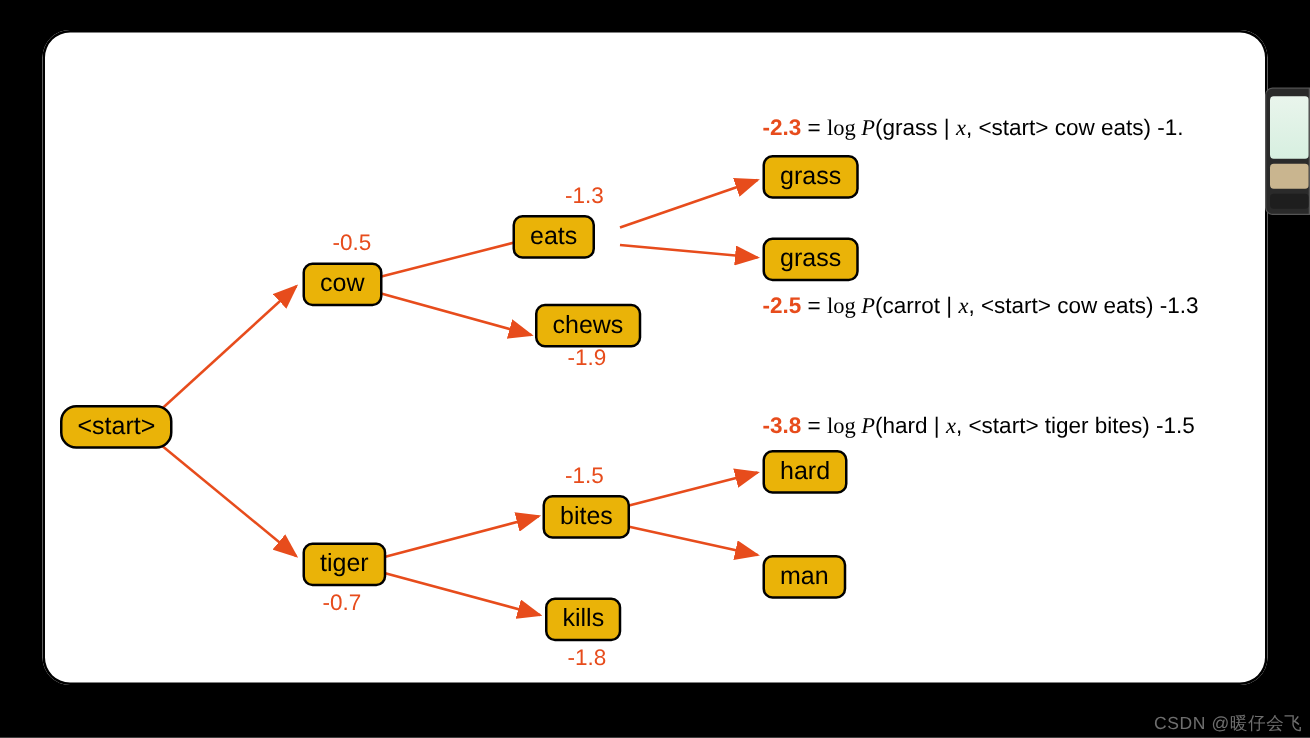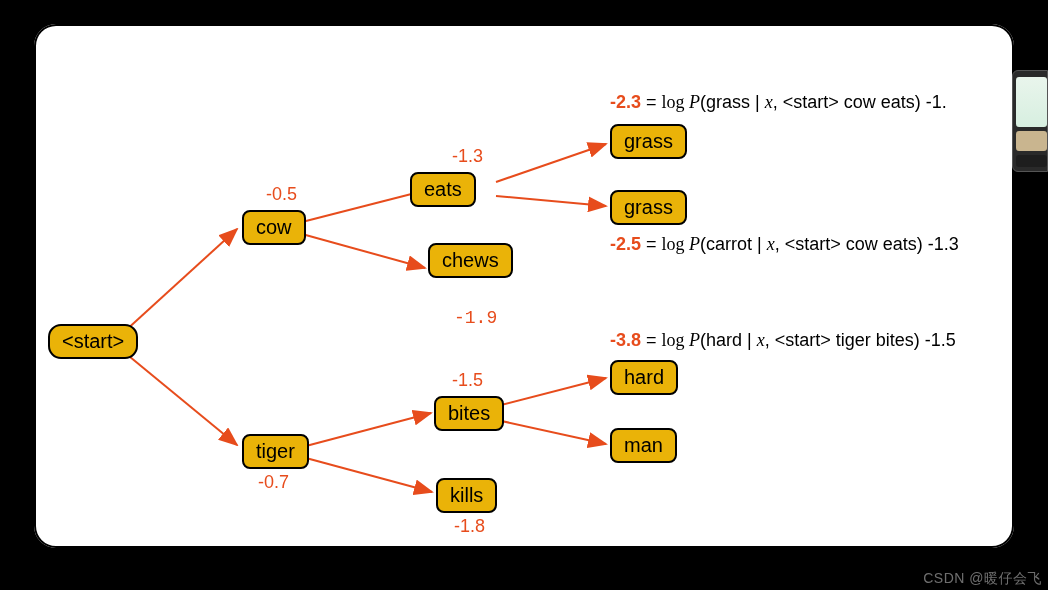--- a/index.html
+++ b/index.html
@@ -140,32 +140,32 @@
   <div class="node" style="left:208px; top:186px;">cow</div>
   <div class="score" style="left:232px; top:160px;">-0.5</div>
 
   <div class="node" style="left:208px; top:410px;">tiger</div>
   <div class="score" style="left:224px; top:448px;">-0.7</div>
 
   <div class="node" style="left:376px; top:148px;">eats</div>
   <div class="score" style="left:418px; top:122px;">-1.3</div>
 
   <div class="node" style="left:394px; top:219px;">chews</div>
-  <div class="score" style="left:420px; top:284px;font-family:Liberation Mono, monospace;">-1.9</div>
+  <div class="score" style="left:420px; top:252px;">-1.9</div>
 
   <div class="node" style="left:400px; top:372px;">bites</div>
   <div class="score" style="left:418px; top:346px;">-1.5</div>
 
   <div class="node" style="left:402px; top:454px;">kills</div>
   <div class="score" style="left:420px; top:492px;">-1.8</div>
 
   <div class="node" style="left:576px; top:100px;">grass</div>
   <div class="node" style="left:576px; top:166px;">grass</div>
   <div class="node" style="left:576px; top:336px;">hard</div>
-  <div class="node" style="left:576px; top:404px;">man</div>
+  <div class="node" style="left:576px; top:420px;">man</div>
 
   <div class="formula" style="left:576px; top:68px;">
     <span class="lead">-2.3</span><span> = </span><span class="log">log </span><span class="ital">P</span><span>(</span><span>grass | </span><span class="ital">x</span><span>, &lt;start&gt; cow eats</span><span>)</span><span> -1.</span>
   </div>
 
   <div class="formula" style="left:576px; top:210px;">
     <span class="lead">-2.5</span><span> = </span><span class="log">log </span><span class="ital">P</span><span>(</span><span>carrot | </span><span class="ital">x</span><span>, &lt;start&gt; cow eats</span><span>)</span><span> -1.3</span>
   </div>
 
   <div class="formula" style="left:576px; top:306px;">

